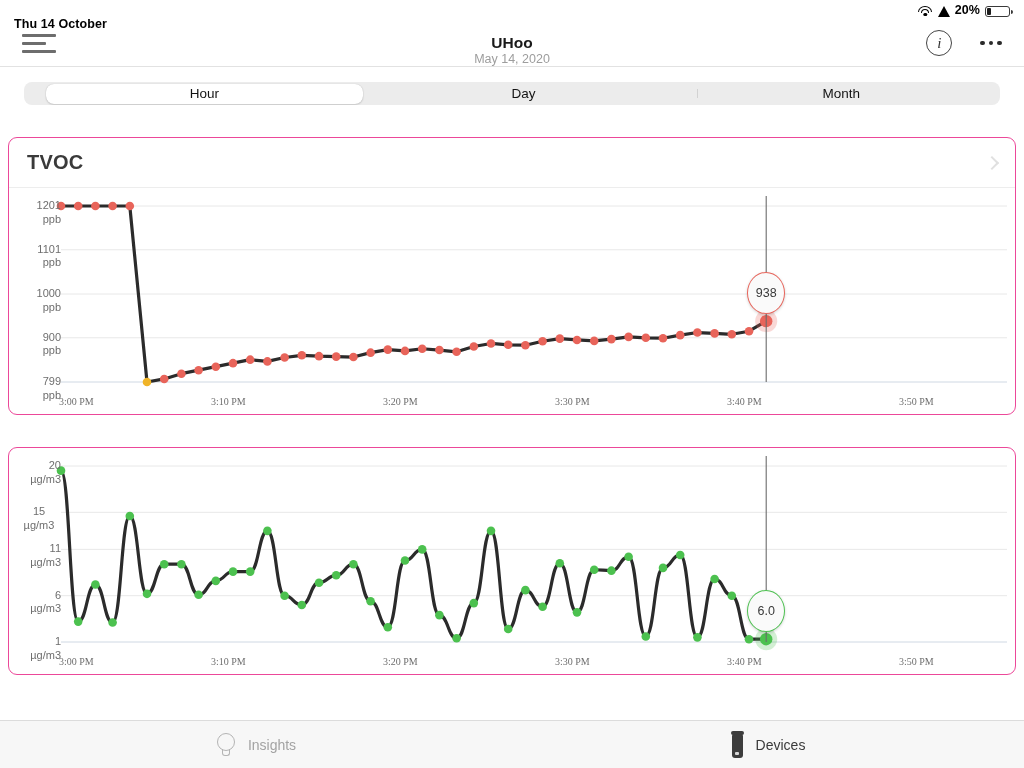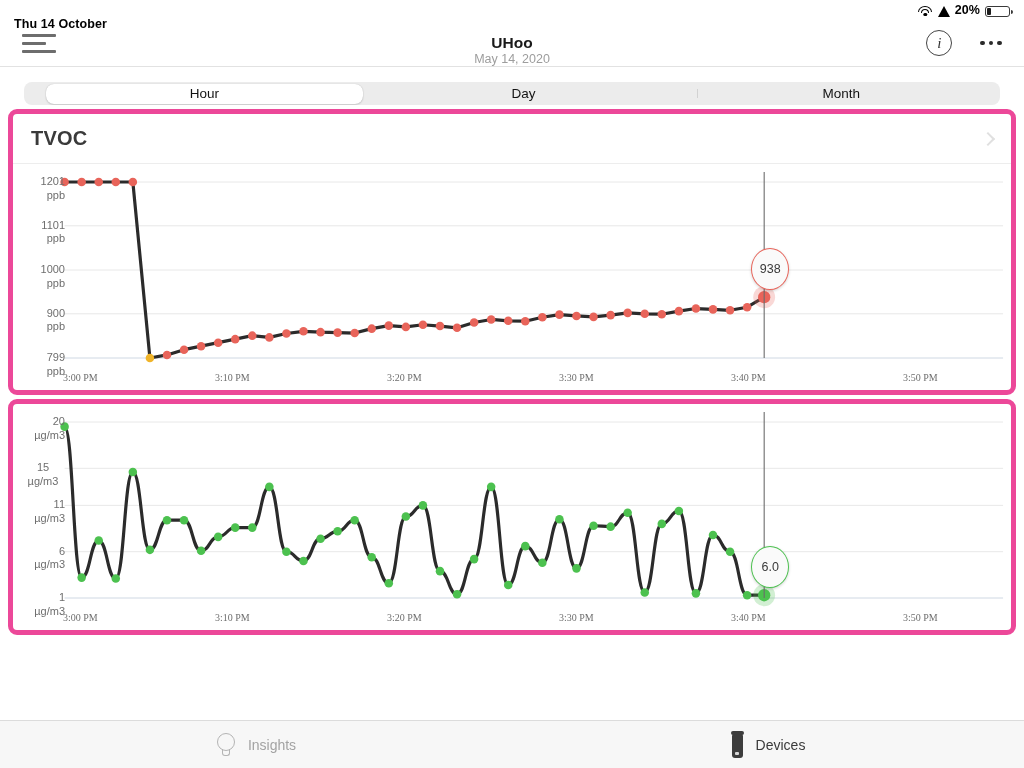--- a/index.html
+++ b/index.html
@@ -91,22 +91,22 @@
     font-size:13.5px; color:#131313; cursor:pointer; position:relative;
   }
   .seg.active {
     background:#fff; border-radius:8px; margin:1.5px;
     box-shadow:0 0 1px rgba(0,0,0,.22), 0 1px 2px rgba(0,0,0,.14);
   }
   .seg-divider { position:absolute; top:7px; bottom:7px; width:1px; background:#d2d2d2; }
 
   
   .card {
-    margin:4px 8px 0 8px;
-    border:5px solid #ec4899; border-radius:9px;
+    margin:32px 8px 0 8px;
+    border:1px solid #ec4899; border-radius:9px;
     background:#fff; overflow:hidden;
   }
   .card-head {
     height:50px; display:flex; align-items:center;
     padding:0 18px; position:relative;
     border-bottom:1px solid #ededed;
     cursor:pointer;
   }
   .card-title { font-size:20px; font-weight:bold; color:#3a3a3a; letter-spacing:0.2px; }
   .chev {

